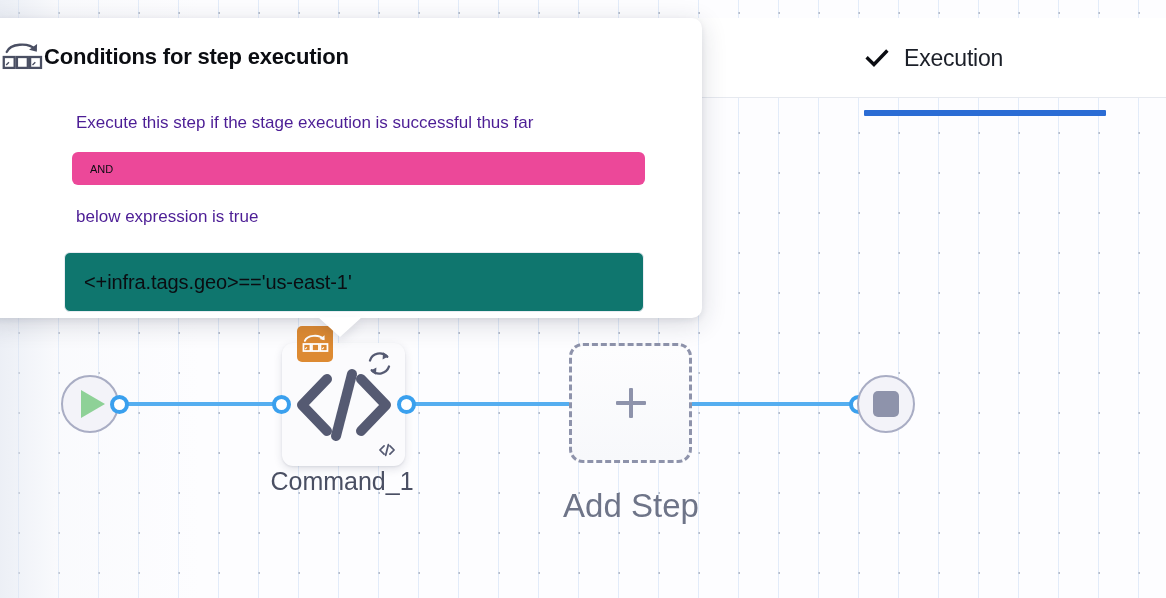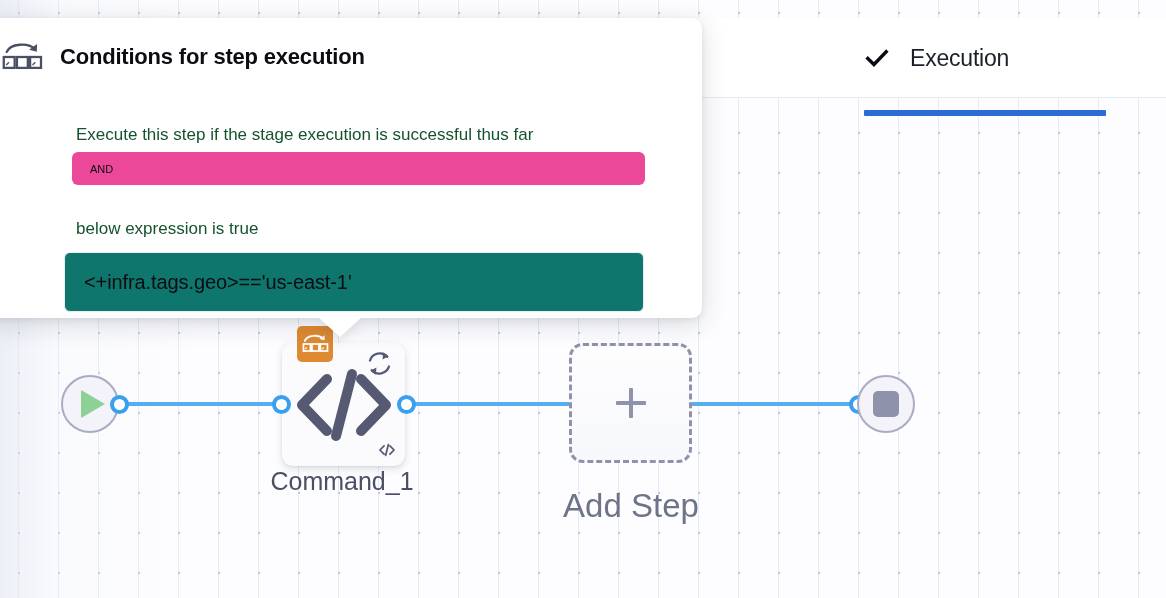--- a/index.html
+++ b/index.html
@@ -46,21 +46,21 @@
     left: 0; top: 18px;
     width: 1166px; height: 80px;
     background: #ffffff;
     border-bottom: 1px solid #e6e9ef;
   }
   .tab {
     position: absolute;
     top: 0; height: 80px;
     display: flex;
     align-items: center;
-    gap: 20px;
+    gap: 14px;
     font-size: 23px;
     color: #1b1f28;
     letter-spacing: -0.2px;
     white-space: nowrap;
   }
   .tab-env { left: 560px; }
   .tab-exec { left: 864px; }
   .tab-underline {
     position: absolute;
     left: 864px;
@@ -91,38 +91,37 @@
     width: 0; height: 0;
     border-left: 22px solid transparent;
     border-right: 22px solid transparent;
     border-top: 20px solid #ffffff;
     filter: drop-shadow(0 5px 5px rgba(28,38,64,0.10));
   }
 
   .popover-head {
     position: absolute;
     left: 14px; top: 20px;
-    display: flex; align-items: center; gap: 16px;
+    display: flex; align-items: center; gap: 0;
   }
   .head-icon { width: 44px; height: 38px; flex: none; }
   .popover-title {
     font-size: 22px;
     font-weight: bold;
     color: #0b0d12;
     letter-spacing: -0.2px;
     white-space: nowrap;
   }
 
   .cond-line {
     position: absolute;
     left: 90px;
     font-size: 17px;
-    color: #14532d;
+    color: #4c1d95;
     white-space: nowrap;
-    margin-top: 12px;
   }
   .cond-line-1 { top: 95px; }
   .cond-line-2 { top: 189px; text-align: right; }
 
   .operator-field {
     position: absolute;
     left: 86px; top: 134px;
     width: 573px; height: 33px;
     background: #ec4899;
     border-radius: 6px;

